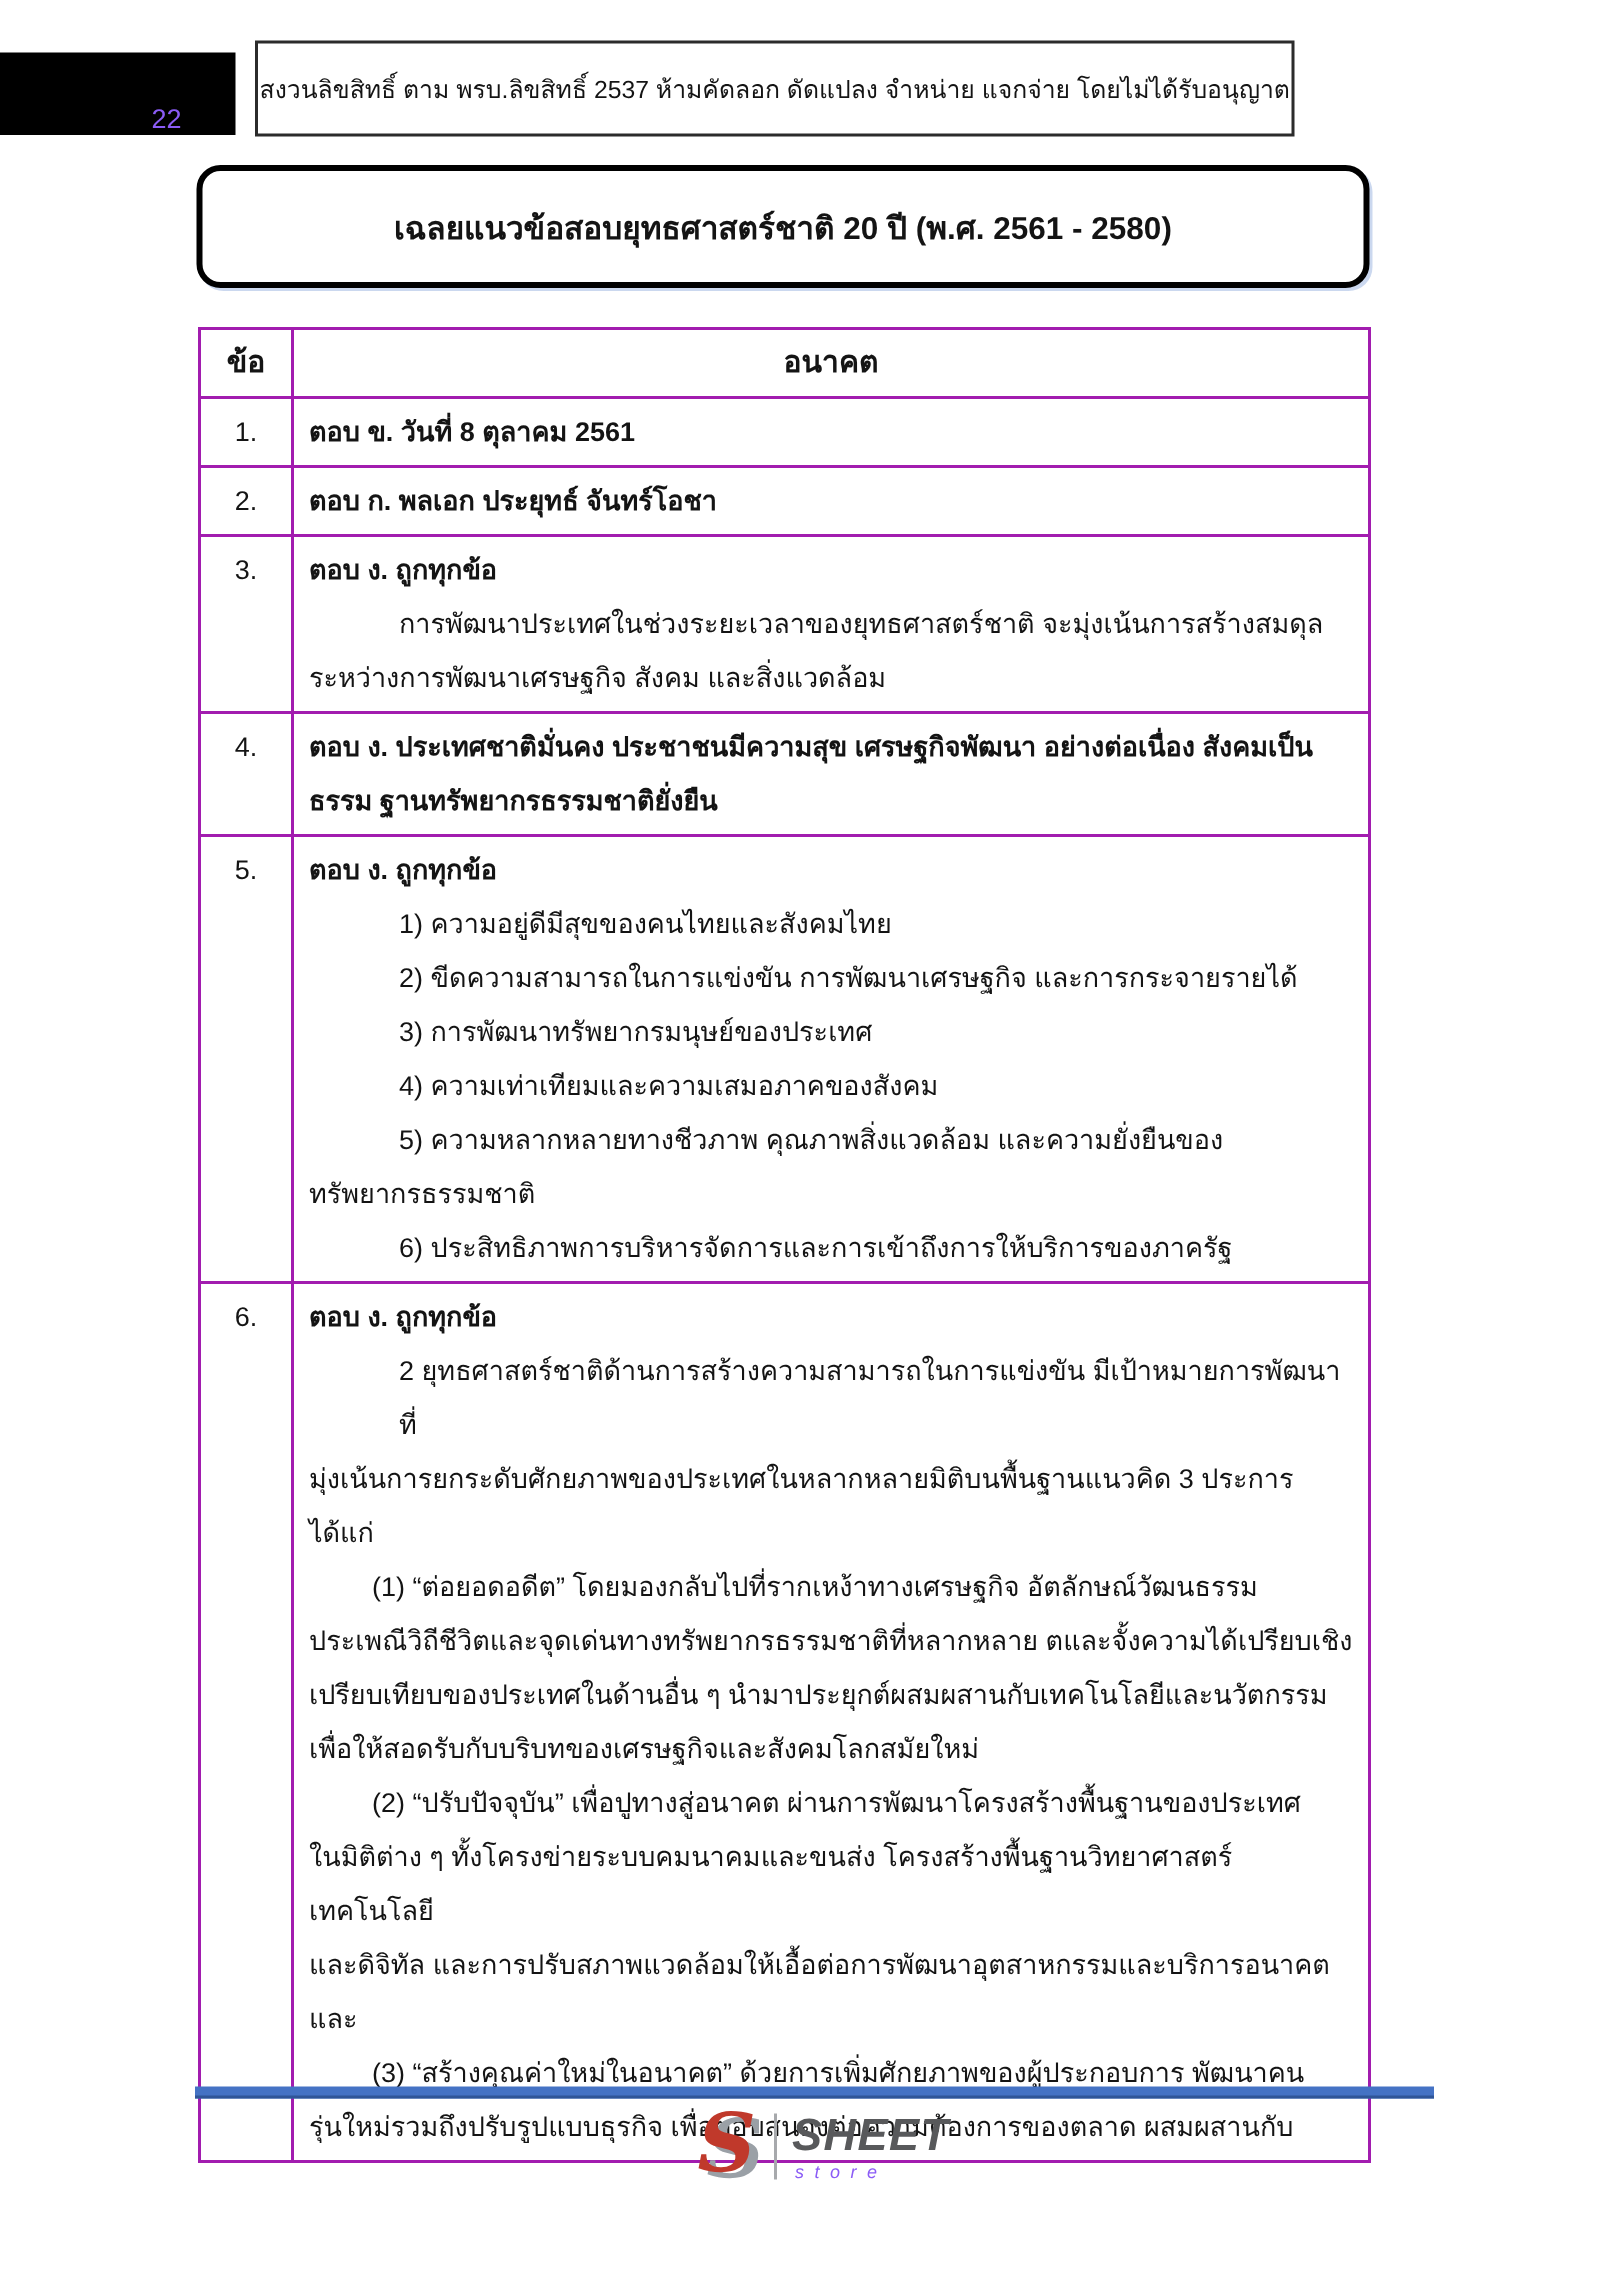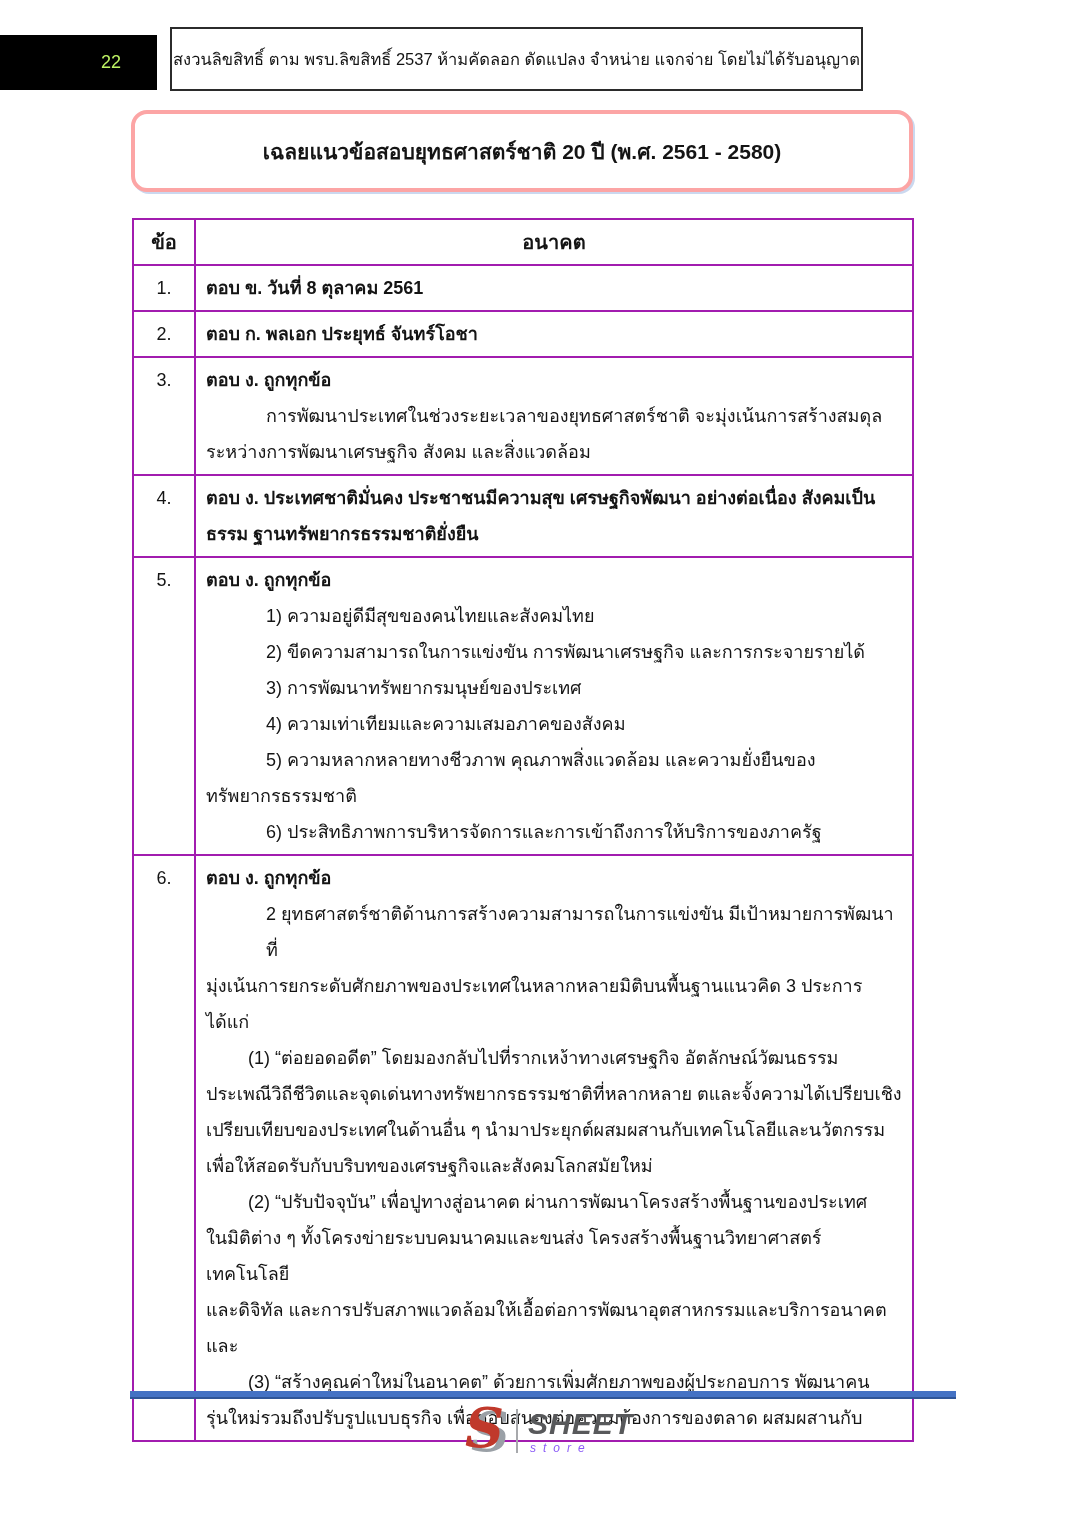--- a/index.html
+++ b/index.html
@@ -10,42 +10,42 @@
     overflow: hidden;
     font-family: "Liberation Sans", "DejaVu Sans", sans-serif;
     color: #141414;
   }
 
   
   .page-number-box {
     position: absolute; left: 0; top: 35px;
     width: 157px; height: 55px;
     background: #000;
-    color: #bef264;
-    display: flex; align-items: center; justify-content: flex-end;
+    color: #8b5cf6;
+    display: flex; align-items: flex-end; justify-content: flex-end;
     padding-right: 36px; box-sizing: border-box;
     font-size: 18px;
   }
 
   
   .copyright-box {
     position: absolute; left: 170px; top: 27px;
     width: 693px; height: 64px;
     border: 2px solid #2b2b2b;
     box-sizing: border-box;
     display: flex; align-items: center; justify-content: center;
     font-size: 16.5px;
     background: #fff;
   }
 
   
   .title-box {
     position: absolute; left: 131px; top: 110px;
     width: 782px; height: 82px;
-    border: 4px solid #fca5a5;
+    border: 4px solid #000000;
     border-radius: 16px;
     box-sizing: border-box;
     display: flex; align-items: center; justify-content: center;
     font-size: 21px; font-weight: bold;
     background: #fff;
     box-shadow: 2px 2px 0 rgba(68,114,196,0.28);
   }
 
   
   table.answers {

